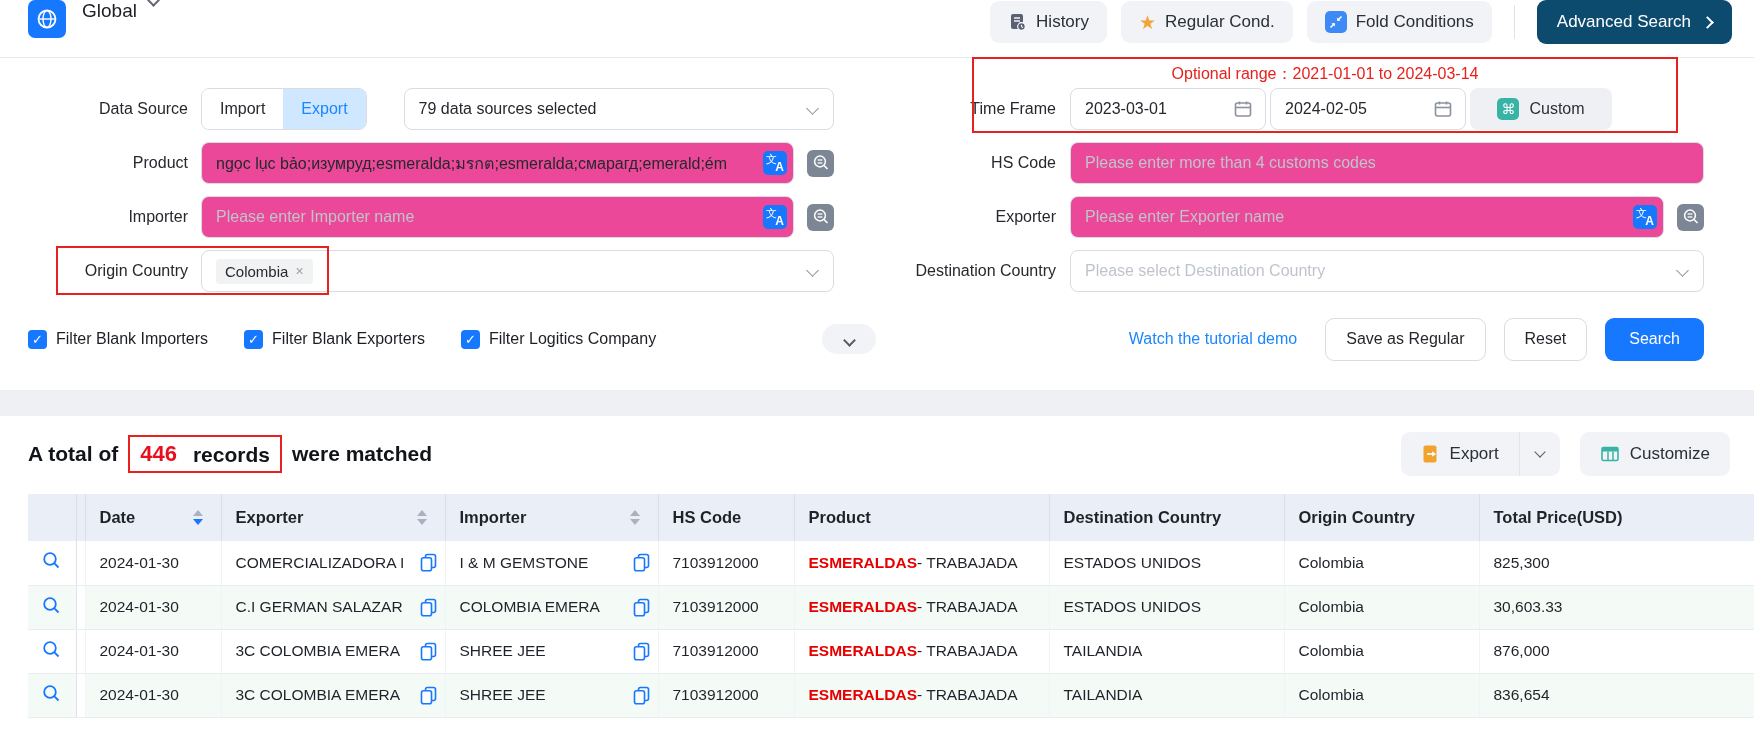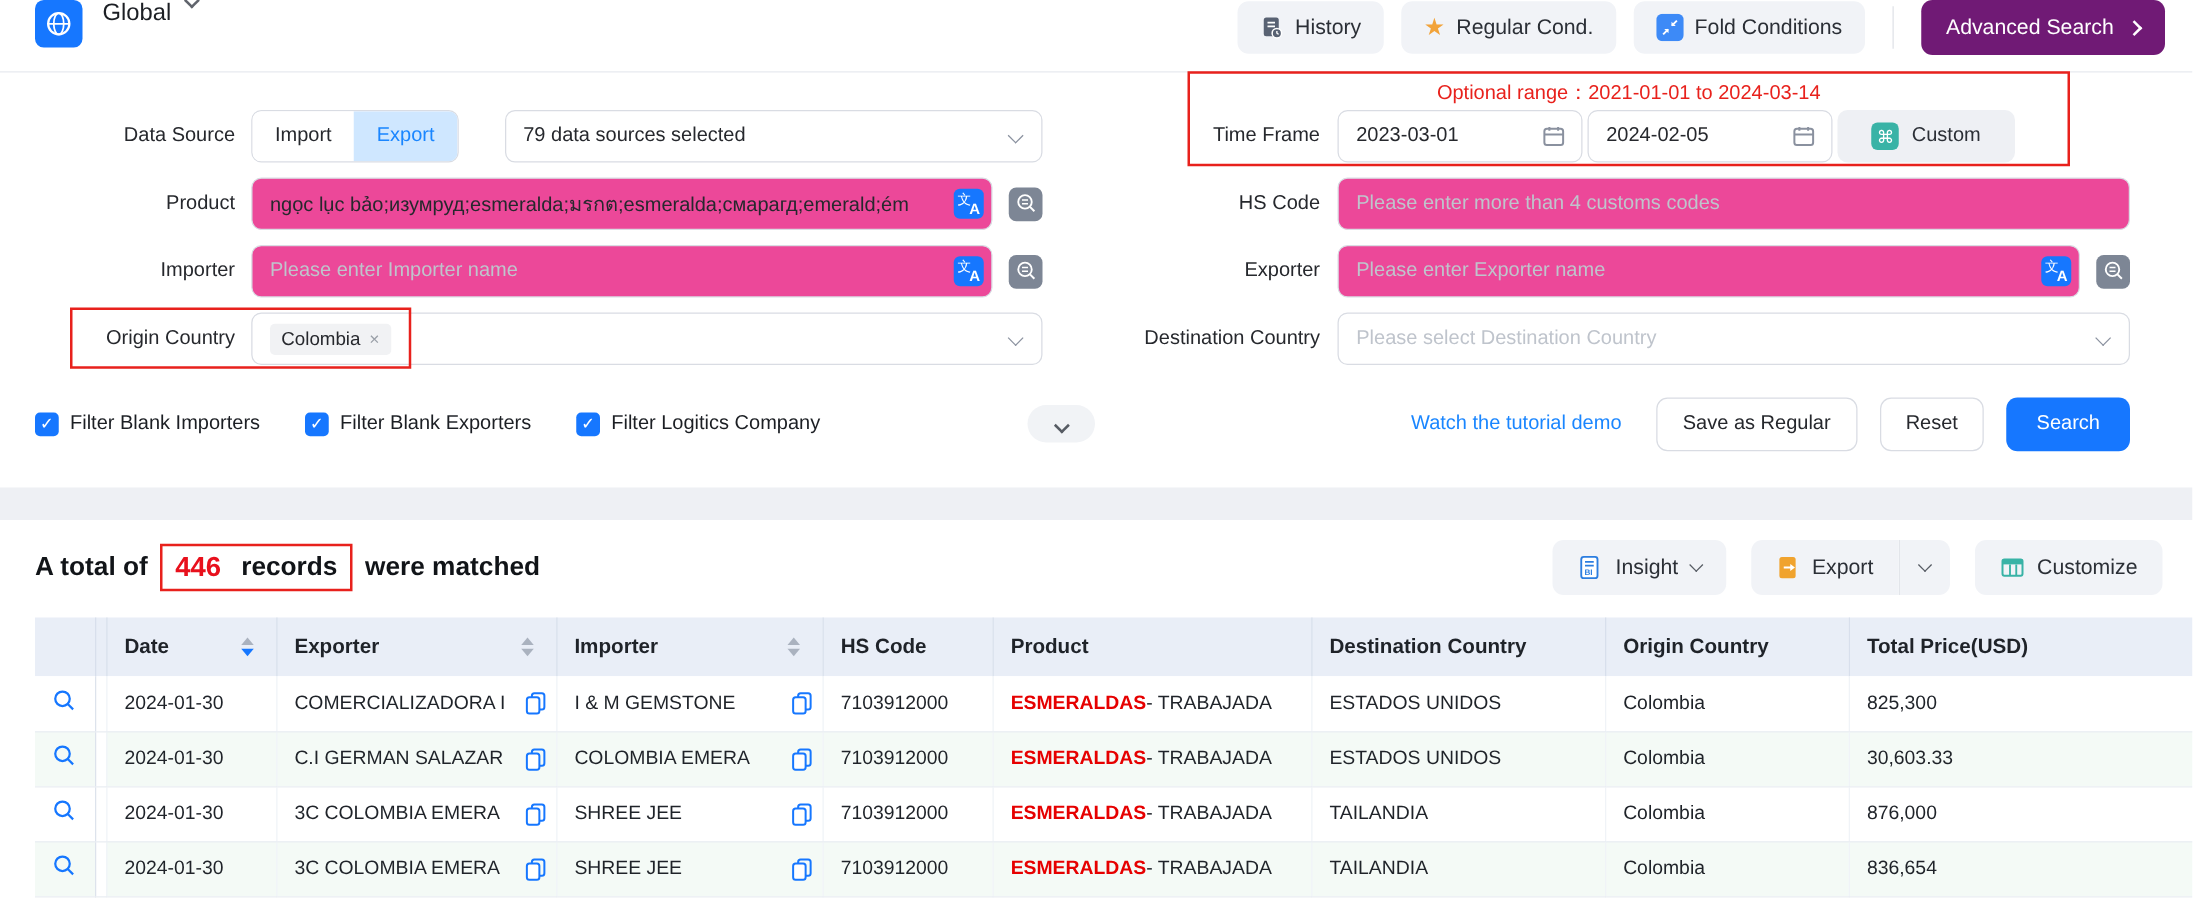--- a/index.html
+++ b/index.html
@@ -12,21 +12,21 @@
   .logo { width:38px; height:38px; background:#1677ff; border-radius:7px;
     display:flex; align-items:center; justify-content:center; }
   .region-name { font-size:19px; margin-left:16px; color:#1c1f24; }
   .chev { width:9px; height:9px; border-right:2px solid #60646c; border-bottom:2px solid #60646c;
     transform:rotate(45deg); display:inline-block; margin-left:12px; margin-top:-4px;}
   .topbar-right { margin-left:auto; display:flex; align-items:center; gap:14px; }
   .gbtn { background:#f1f3f7; border:none; border-radius:9px; height:42px; padding:0 18px;
     font-size:17px; color:#2b2f36; display:flex; align-items:center; gap:9px; cursor:pointer;
     font-family:inherit;}
   .vsep { width:1px; height:34px; background:#dfe2e8; margin:0 8px; }
-  .adv-btn { background:#701a75; color:#fff; border:none; border-radius:9px; height:44px;
+  .adv-btn { background:#0c4a6e; color:#fff; border:none; border-radius:9px; height:44px;
     padding:0 20px; font-size:17px; display:flex; align-items:center; gap:12px; cursor:pointer; font-family:inherit;}
   .chev-right-white { width:9px; height:9px; border-right:2.2px solid #fff; border-top:2.2px solid #fff;
     transform:rotate(45deg); display:inline-block; }
   .star { color:#f2a33a; font-size:19px; line-height:1; }
 
   
   .filters { position:relative; padding:30px 50px 20px 18px; height:332px; }
   .fgrid { display:grid; grid-template-columns:880px 1fr; column-gap:0; }
   .frow { display:flex; align-items:center; height:42px; margin-bottom:12px; }
   .flabel { width:170px; text-align:right; margin-right:13px; font-size:16px; color:#26282d; flex:none;}
@@ -63,21 +63,21 @@
     display:flex; align-items:center; justify-content:center; gap:10px; font-size:16px; color:#2b2f36;
     cursor:pointer; font-family:inherit; flex:none;}
   .cmd-icon { width:22px; height:22px; background:#39b3a6; border-radius:5px; color:#fff; font-size:14px;
     display:flex; align-items:center; justify-content:center; }
 
   .tag { background:#f1f2f4; border-radius:4px; padding:4px 9px; font-size:15px; display:flex;
     align-items:center; gap:7px; }
   .tag .x { color:#9aa0a8; font-size:14px; cursor:pointer; }
 
   .ann { position:absolute; border:2px solid #e8211c; pointer-events:none; z-index:5; }
-  .ann-timeframe { left:950px; top:-1px; width:706px; height:76px; }
+  .ann-timeframe { left:972px; top:-1px; width:706px; height:76px; }
   .ann-origin { left:56px; top:188px; width:273px; height:49px; }
   .optional-range { position:absolute; left:0; right:0; top:5px; text-align:center;
     color:#e8211c; font-size:16px; }
 
   .cbrow { display:flex; align-items:center; margin-top:14px; padding-left:10px; height:42px; }
   .cbitem { display:flex; align-items:center; gap:9px; margin-right:36px; cursor:pointer; }
   .cbbox { width:19px; height:19px; background:#1677ff; border-radius:4px; color:#fff; font-size:13px;
     font-weight:bold; display:flex; align-items:center; justify-content:center; }
   .cblabel { font-size:16px; color:#1c1f24; }
   .collapse-pill { width:54px; height:30px; background:#f1f3f6; border-radius:15px; border:none;
@@ -88,21 +88,21 @@
   .wbtn { height:43px; background:#fff; border:1px solid #d9dce3; border-radius:9px; padding:0 20px;
     font-size:16px; color:#26282d; cursor:pointer; font-family:inherit;}
   .search-btn { height:43px; background:#1677ff; color:#fff; border:none; border-radius:9px;
     padding:0 24px; font-size:16px; cursor:pointer; font-family:inherit;}
 
   .band { height:26px; background:#eef0f4; }
 
   
   .results-head { display:flex; align-items:center; padding:16px 24px 0 28px; }
   .rtitle { font-size:21px; font-weight:bold; color:#111418; display:flex; align-items:center; gap:10px;}
-  .count-box { border:2px solid #e8211c; padding:4px 10px; display:flex; align-items:center; gap:16px; }
+  .count-box { border:2px solid #e8211c; padding:4px 10px; display:flex; align-items:flex-end; gap:16px; }
   .count-num { color:#e8101c; font-size:22px; font-weight:bold; }
   .rbtns { margin-left:auto; display:flex; align-items:center; gap:20px; }
   .rbtn { background:#f1f3f7; border:none; border-radius:9px; height:44px; padding:0 20px;
     font-size:17px; color:#2b2f36; display:flex; align-items:center; gap:10px; cursor:pointer; font-family:inherit;}
   .split { display:flex; align-items:center; }
   .split .rbtn.main { border-radius:9px 0 0 9px; }
   .split .rbtn.caretseg { border-radius:0 9px 9px 0; padding:0 16px; border-left:1px solid #e2e5ea; }
   .chev-sm { width:8px; height:8px; border-right:1.8px solid #565b63; border-bottom:1.8px solid #565b63;
     transform:rotate(45deg); display:inline-block; margin-top:-4px; }
 
@@ -362,30 +362,20 @@
 <div class="results-head">
   <div class="rtitle">
     <span>A total of</span>
     <span class="count-box">
       <span class="count-num">446</span>
       <span>records</span>
     </span>
     <span>were matched</span>
   </div>
   <div class="rbtns">
-    <button class="rbtn">
-      <svg width="20" height="20" viewBox="0 0 20 20">
-        <rect x="3" y="1.5" width="13" height="17" rx="2" fill="#fff" stroke="#2b7de0" stroke-width="1.5"></rect>
-        <line x1="6" y1="5.5" x2="13" y2="5.5" stroke="#2b7de0" stroke-width="1.4"></line>
-        <line x1="6" y1="8.5" x2="13" y2="8.5" stroke="#2b7de0" stroke-width="1.4"></line>
-        <text x="5.5" y="16" font-size="6.5" font-weight="bold" fill="#2b7de0">BI</text>
-      </svg>
-      <span>Insight</span>
-      <span class="chev-sm"></span>
-    </button>
     <div class="split">
       <button class="rbtn main">
         <svg width="19" height="20" viewBox="0 0 19 20">
           <rect x="2.5" y="1.5" width="13" height="17" rx="2" fill="#f0a32e"></rect>
           <line x1="6" y1="10" x2="12" y2="10" stroke="#fff" stroke-width="1.6"></line>
           <polygon points="11.2,7.2 15,10 11.2,12.8" fill="#fff"></polygon>
         </svg>
         <span>Export</span>
       </button>
       <button class="rbtn caretseg">

